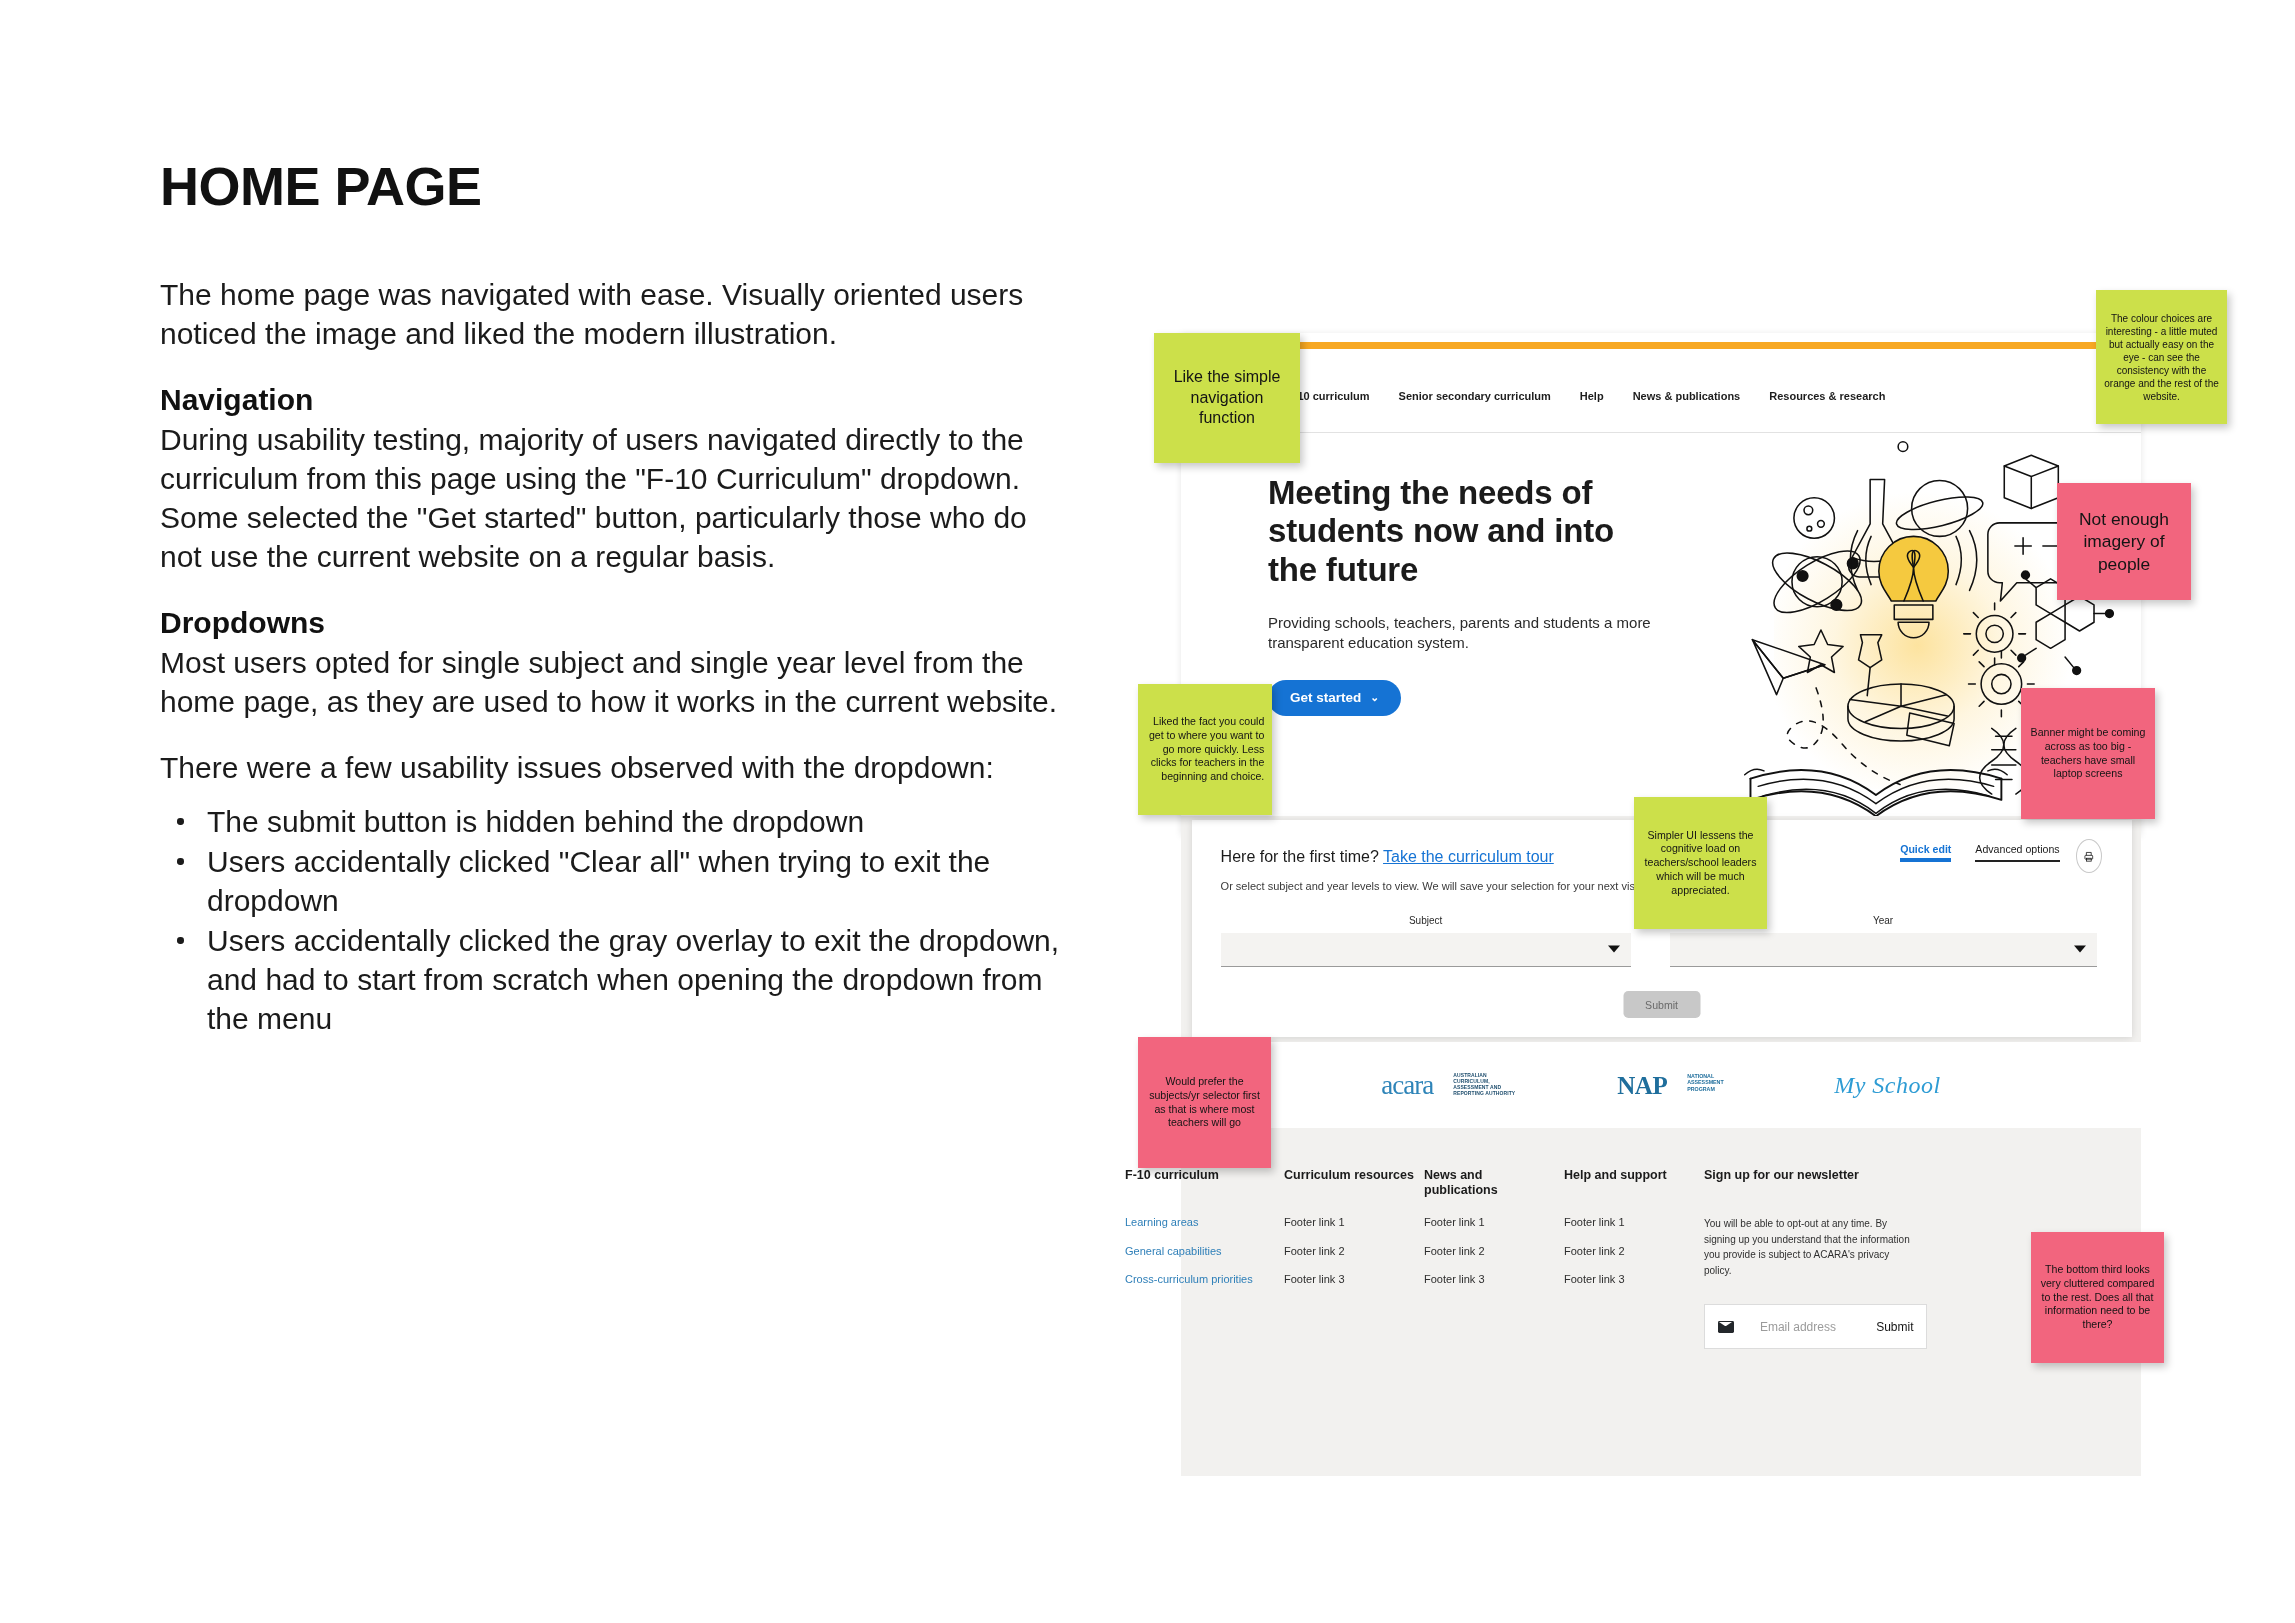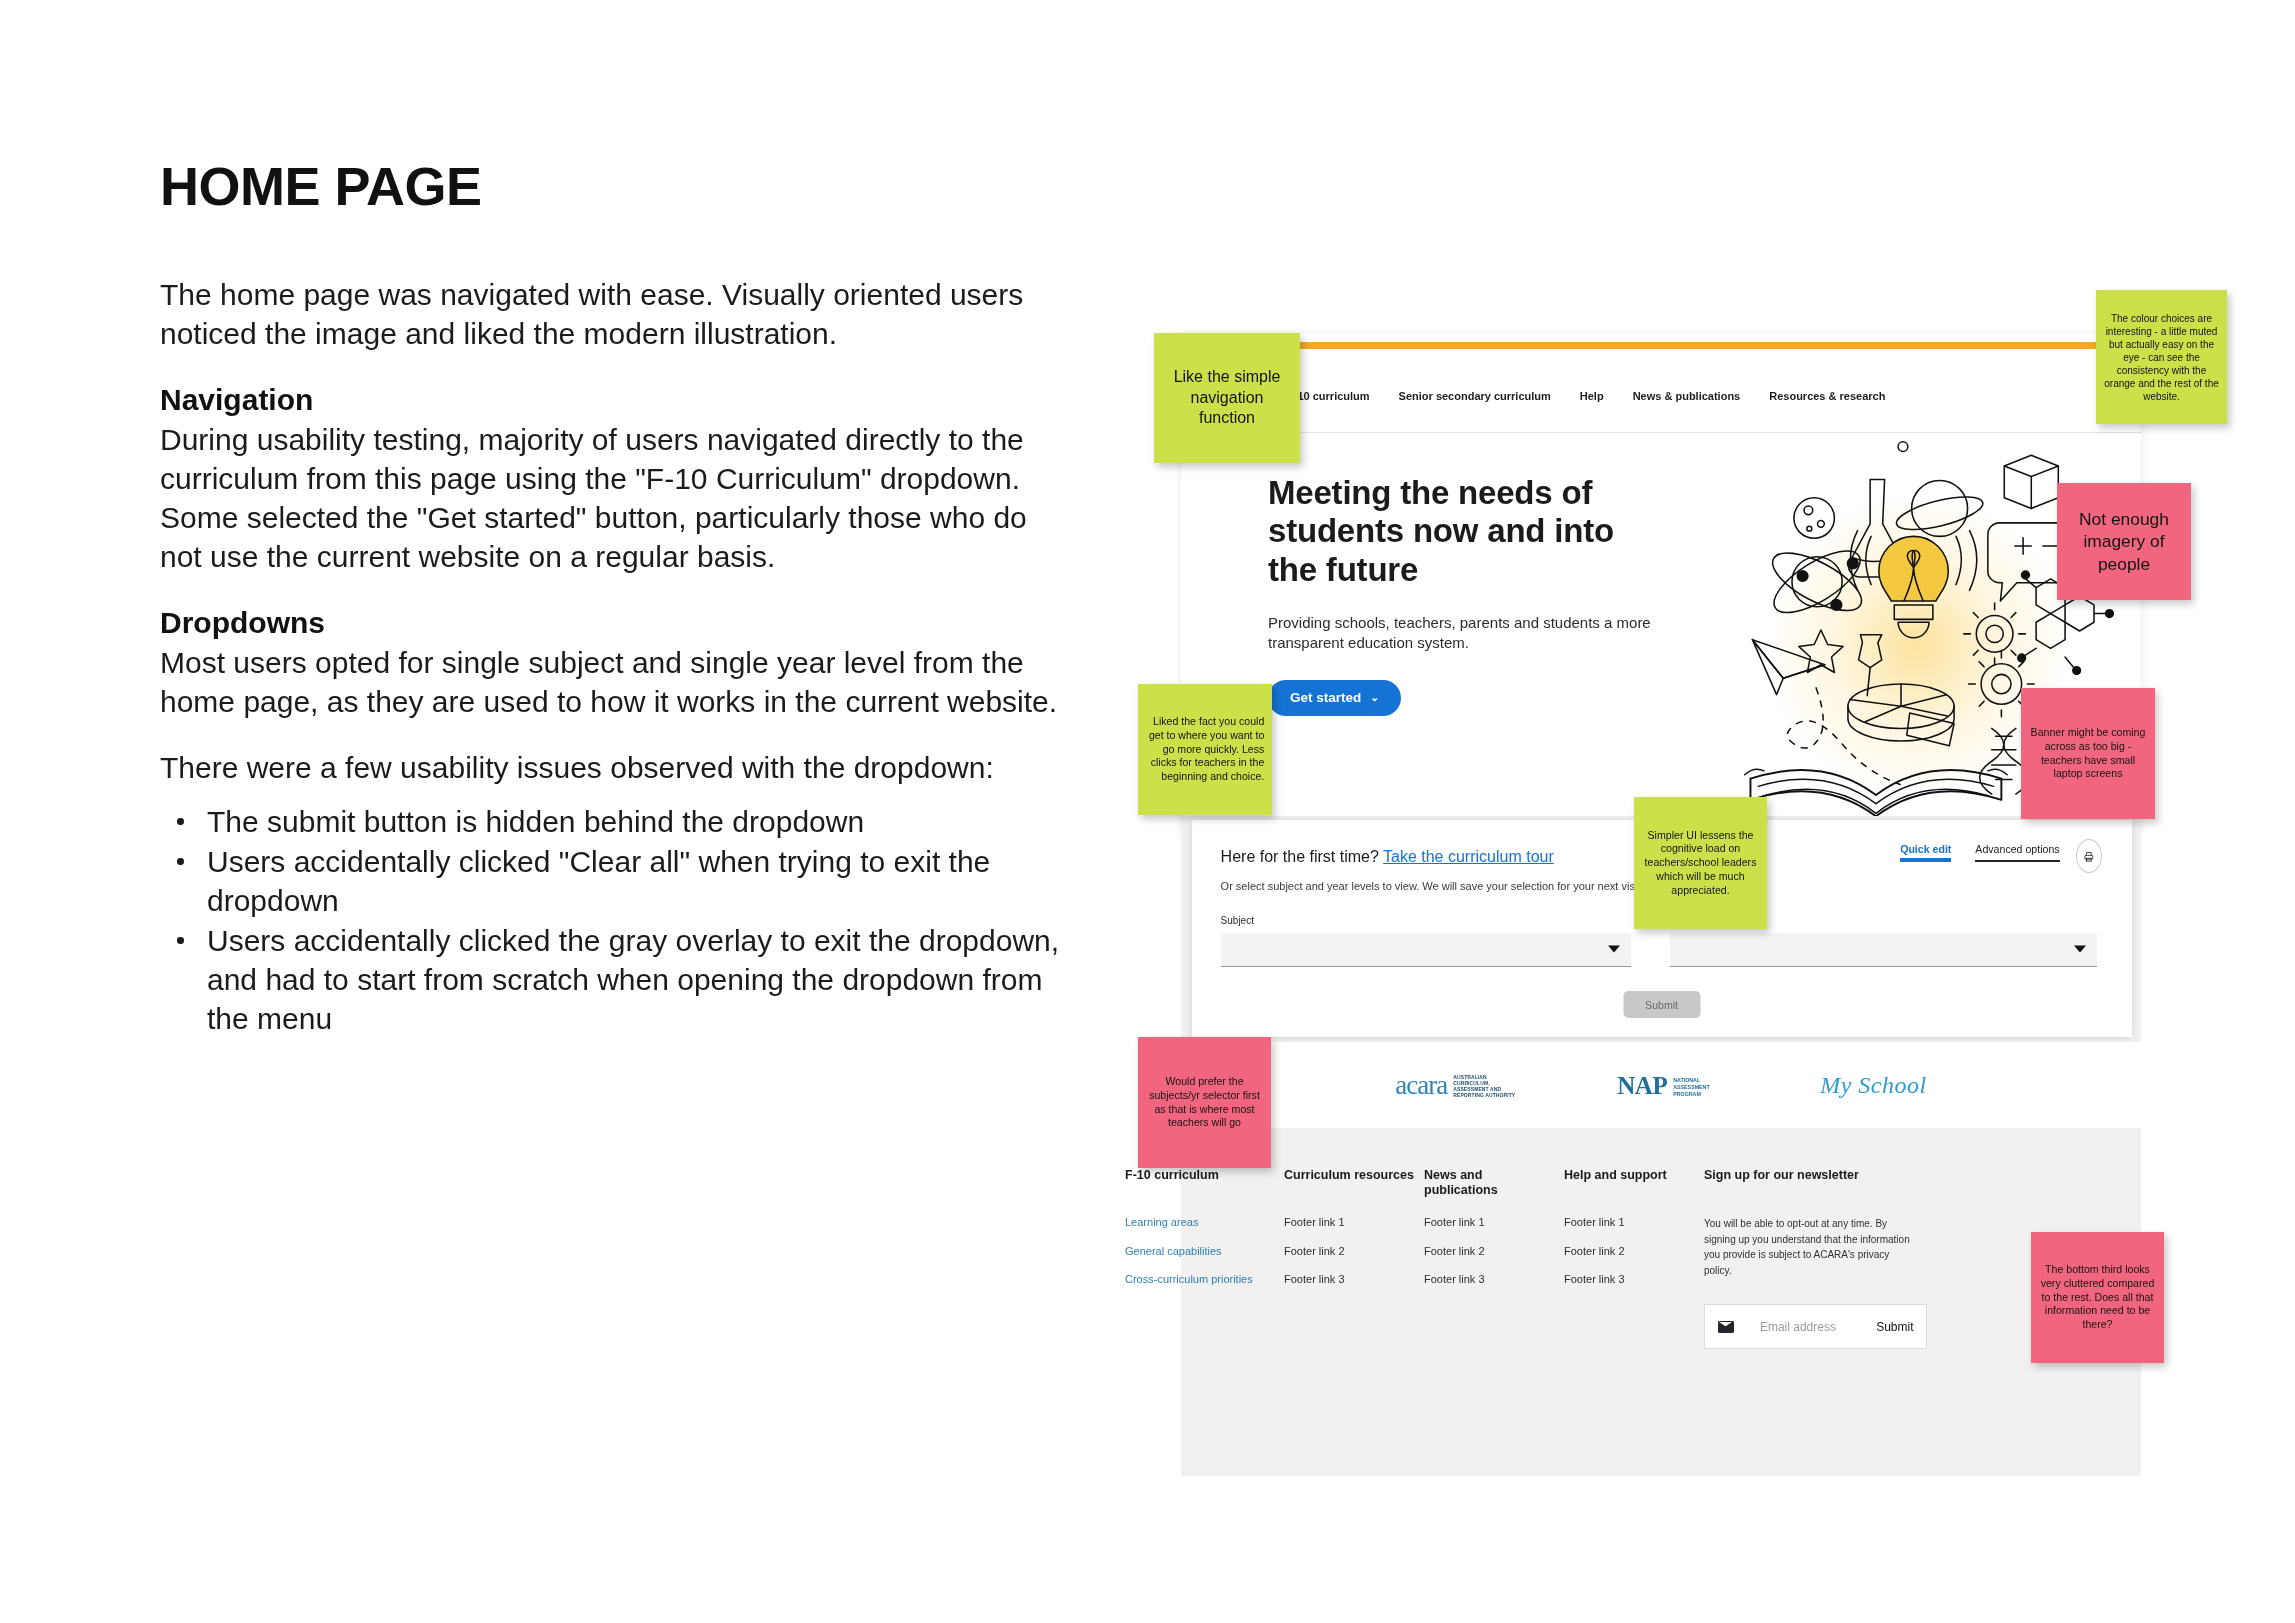--- a/index.html
+++ b/index.html
@@ -104,21 +104,21 @@
   .tab { font-size: 10.6px; font-weight: 700; color: #1573D4; padding-bottom: 6.8px; position: relative; }
   .tab.alt { color: #1b1b1b; font-weight: 400; }
   .tab.active::after { content:""; position:absolute; left:0; right:0; bottom:0; height: 4.3px; background:#1573D4; }
   .tab.alt::after { content:""; position:absolute; left:0; right:0; bottom:0; height: 1.9px; background:#222; }
   .print-btn {
     position:absolute; right: 30px; top: 19.3px; width: 26px; height: 34px;
     border: 1px solid #c9c9c9; border-radius: 50%;
     display:flex; align-items:center; justify-content:center;
   }
 
-  .field { position: absolute; top: 95px; }
+  .field { position: absolute; top: 95px; text-align: center; }
   .field-label { font-size: 10px; color: #2a2a2a; margin-bottom: 6.8px; }
   .field-box {
     width: 100%; height: 34px; background: #F4F3F1;
     border-bottom: 1.4px solid #9a9a9a; position: relative;
   }
   .field-box .caret {
     position: absolute; right: 10.6px; top: 50%; transform: translateY(-50%);
     width:0;height:0;border-left:6.3px solid transparent;border-right:6.3px solid transparent;
     border-top: 7.7px solid #111;
   }
@@ -130,21 +130,21 @@
     width: 77px; height: 27px; border-radius: 4.8px; background: #C8C8C8;
     border: none; color: #6a6a6a; font-size: 10.6px;
     font-family: "Liberation Sans", sans-serif; cursor: pointer;
   }
 
   
   .logos-band {
     position:absolute; left: 0; top: 709px; width: 960px; height: 86px;
     background:#ffffff; display:flex; align-items:center; justify-content:center; gap: 101px;
   }
-  .logo { display:flex; align-items:flex-end; gap: 6px; }
+  .logo { display:flex; align-items:flex-start; gap: 20px; }
   .logo-acara-word {
     font-family: "Liberation Serif", serif; font-size: 27px; color: #2E84B8;
     letter-spacing: -1px; line-height: 1;
   }
   .logo-acara-sub {
     font-size: 5px; color: #1F4E6E; line-height: 1.25; letter-spacing: 0.1px; font-weight: 600;
   }
   .logo-nap-word { font-family: "Liberation Serif", serif; font-size: 25px; color: #1F6E9C; font-weight:700; letter-spacing:-0.5px; line-height:1; }
   .logo-nap-sub { font-size: 5.3px; color:#1F6E9C; line-height: 1.3; font-weight:600; }
   .logo-myschool {

